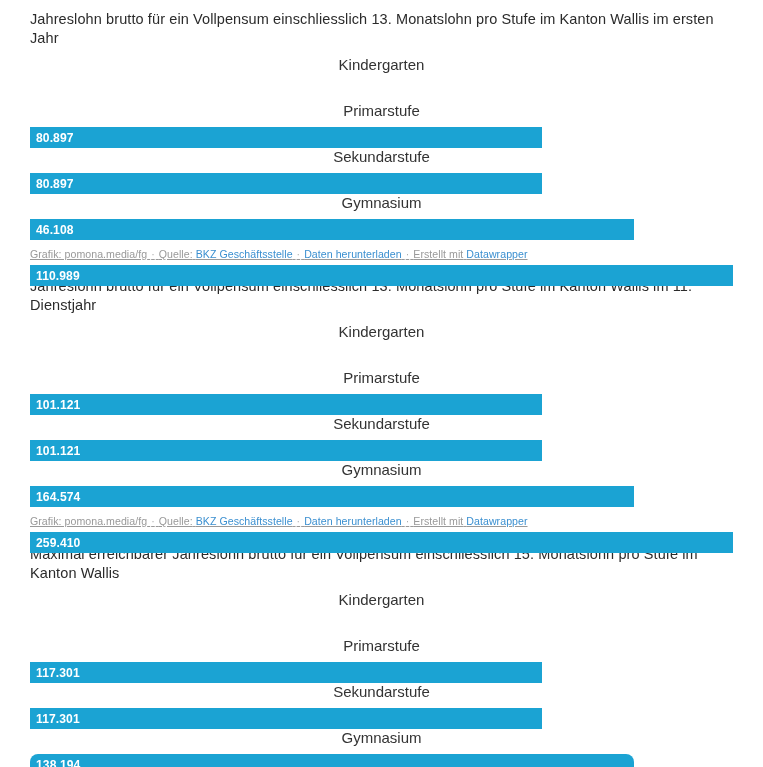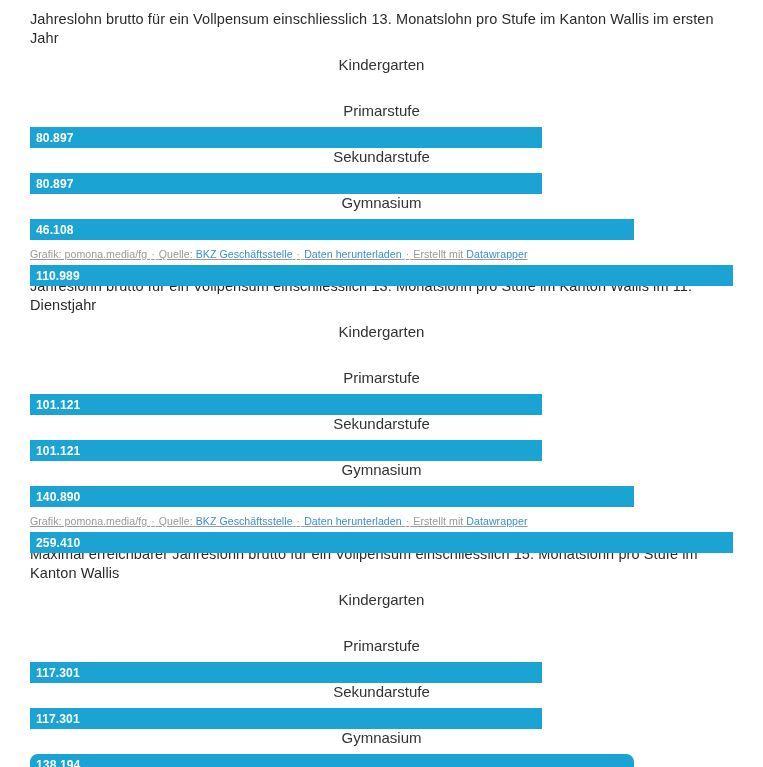--- a/index.html
+++ b/index.html
@@ -170,21 +170,21 @@
         <div class="bar-track">
           <div class="bar-fill" style="width: 72.9%; background: rgb(27, 163, 211);">
             <span class="bar-value">101.121</span>
           </div>
         </div>
       </div>
       <div class="bar-row">
         <div class="bar-label">Sekundarstufe</div>
         <div class="bar-track">
           <div class="bar-fill" style="width: 85.9%; background: rgb(27, 163, 211);">
-            <span class="bar-value">140.890</span>
+            <span class="bar-value">164.574</span>
           </div>
         </div>
       </div>
       <div class="bar-row">
         <div class="bar-label">Gymnasium</div>
         <div class="bar-track">
           <div class="bar-fill" style="width: 100%; background: rgb(27, 163, 211);">
             <span class="bar-value">259.410</span>
           </div>
         </div>

